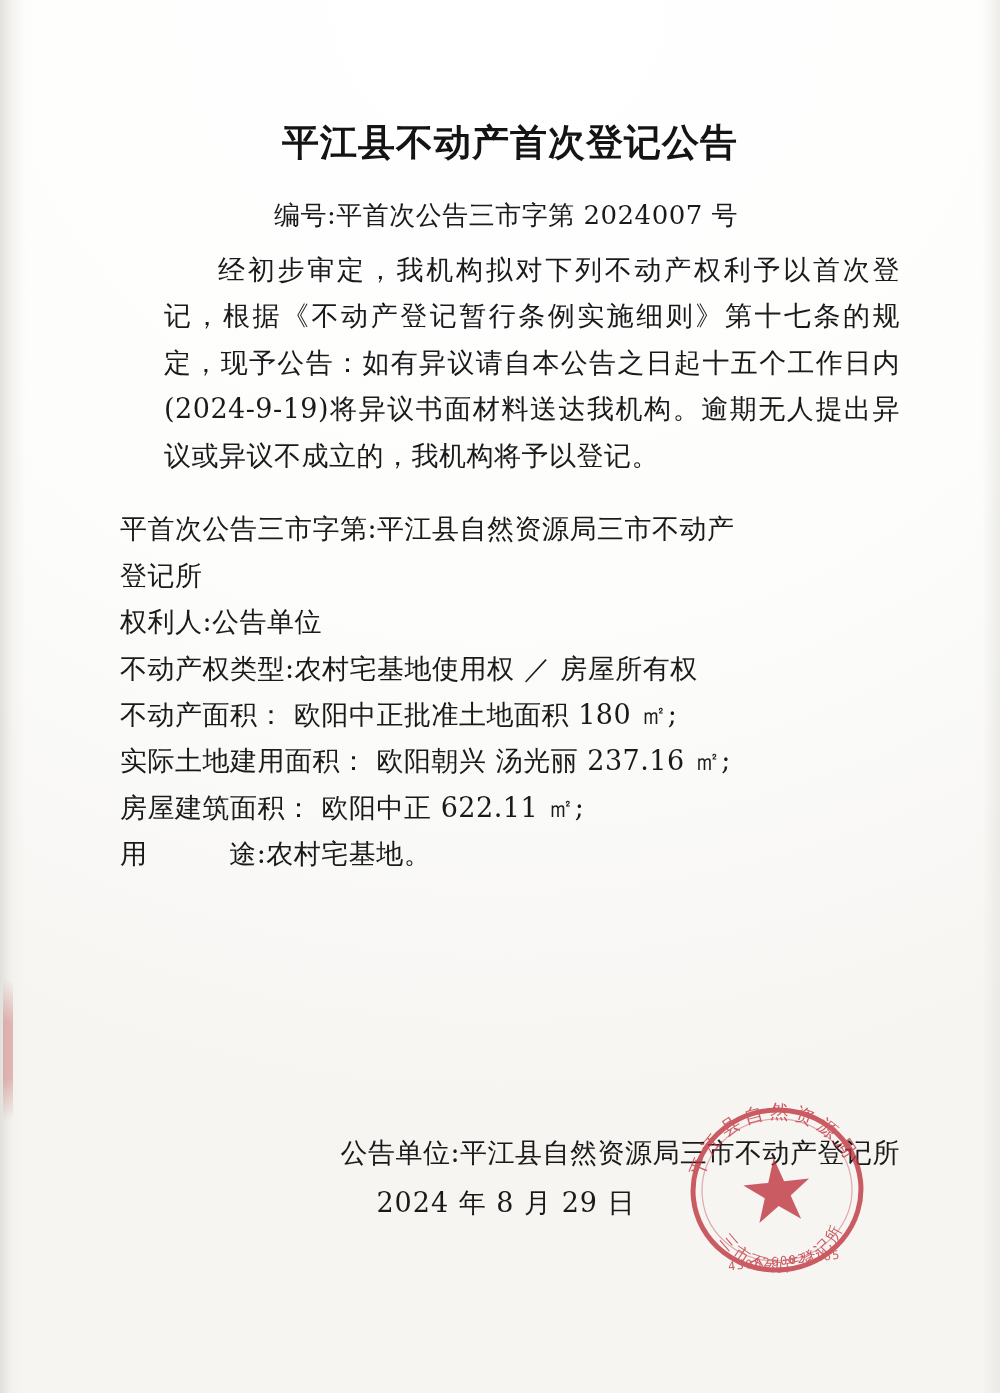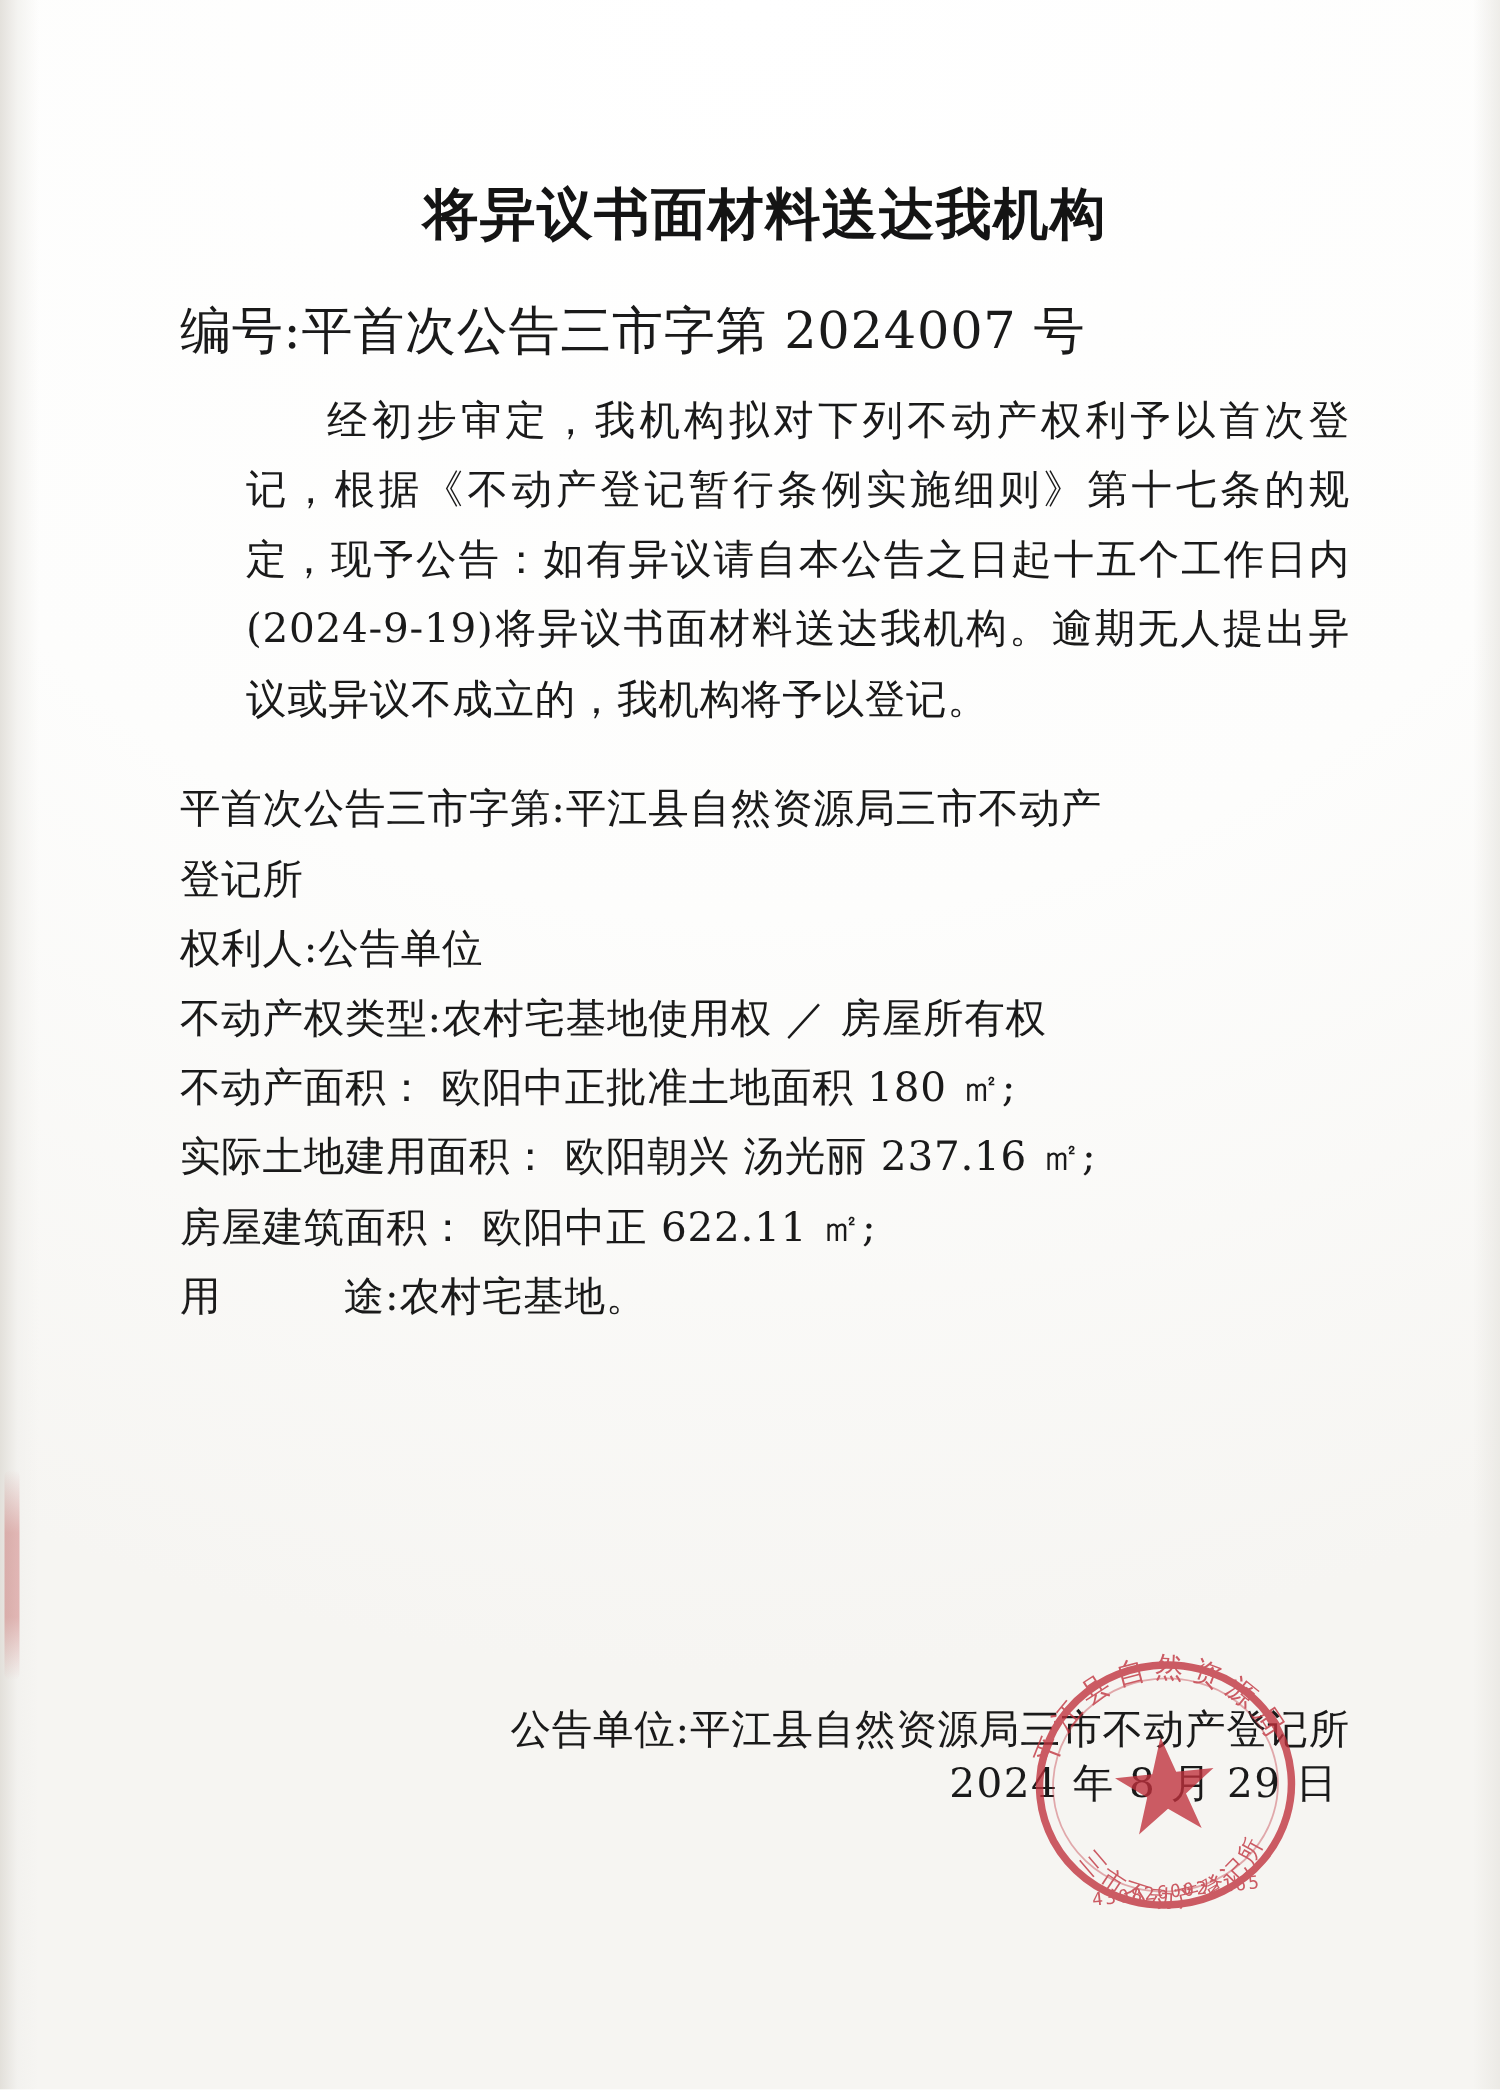--- a/index.html
+++ b/index.html
@@ -64,23 +64,23 @@
     padding-top: 118px;
     text-align: center;
     font-size: 37px;
     font-weight: 700;
     letter-spacing: 1px;
     color: #141414;
   }
 
   .doc-number {
     margin-top: 30px;
-    text-align: left;
+    text-align: center;
     padding-right: 8px;
-    font-size: 34px;
+    font-size: 26px;
     letter-spacing: .5px;
   }
 
   .body-para {
     margin-top: 14px;
     font-size: 27px;
     line-height: 1.72;
     text-align: justify;
     text-indent: 2em;
     letter-spacing: .5px;
@@ -106,23 +106,25 @@
     top: 1135px;
     width: 780px;
     text-align: right;
     padding-right: 10px;
   }
   .sign-org {
     font-size: 27px;
     letter-spacing: .5px;
   }
   .sign-date {
+    margin-top: 14px;
     font-size: 27px;
     letter-spacing: 1px;
     padding-right: 8px;
+    text-align: center;
   }
 
   
   .seal {
     position: absolute;
     left: 672px;
     top: 1090px;
     width: 210px;
     height: 200px;
     pointer-events: none;
@@ -131,21 +133,21 @@
   .seal svg { display: block; }
 </style>
 </head>
 <body>
 
 <div class="page">
   <div class="edge-mark"></div>
 
   <div class="content">
 
-    <h1 class="doc-title">将异议书面材料送达我机构</h1>
+    <h1 class="doc-title">平江县不动产首次登记公告</h1>
 
     <div class="doc-number">编号:平首次公告三市字第 2024007 号</div>
 
     <p class="body-para">经初步审定，我机构拟对下列不动产权利予以首次登记，根据《不动产登记暂行条例实施细则》第十七条的规定，现予公告：如有异议请自本公告之日起十五个工作日内(2024-9-19)将异议书面材料送达我机构。逾期无人提出异议或异议不成立的，我机构将予以登记。</p>
 
     <div class="field-list">
       <div class="field-line">平首次公告三市字第:平江县自然资源局三市不动产</div>
       <div class="field-line indent-cont">登记所</div>
       <div class="field-line">权利人:公告单位</div>
       <div class="field-line">不动产权类型:农村宅基地使用权 ／ 房屋所有权</div>

